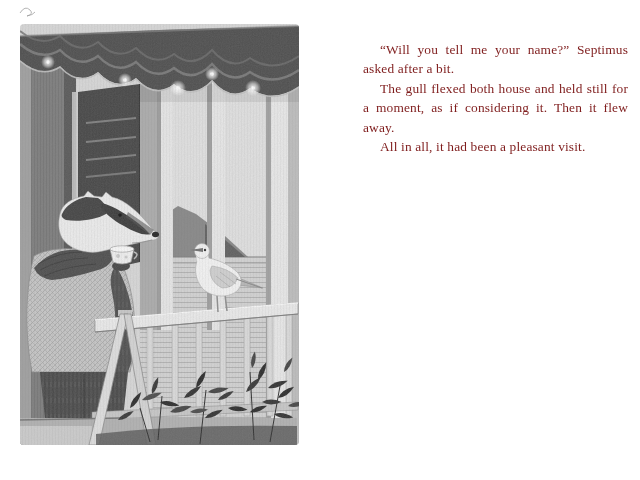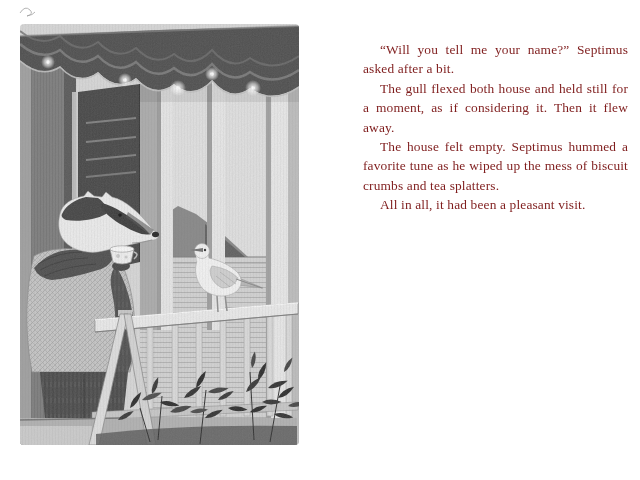--- a/index.html
+++ b/index.html
@@ -235,18 +235,17 @@
 
         <rect x="20" y="24" width="279" height="421" filter="url(#grain)" opacity="0.45"></rect>
         <rect x="20" y="24" width="279" height="421" fill="url(#hatchV)" opacity="0.12"></rect>
       </g>
     </svg>
   </figure>
 
   <main class="text-column">
     <p>“Will you tell me your name?” Septimus asked after a bit.</p>
     <p>The gull flexed both house and held still for a moment, as if considering it. Then it flew away.</p>
-    <p>The house felt empty. Septimus hummed a favorite tune as he wiped up the mess of biscuit crumbs and tea splatters.</p>
     <p>All in all, it had been a pleasant visit.</p>
   </main>
 
 
 </div>
 
 </body></html>

